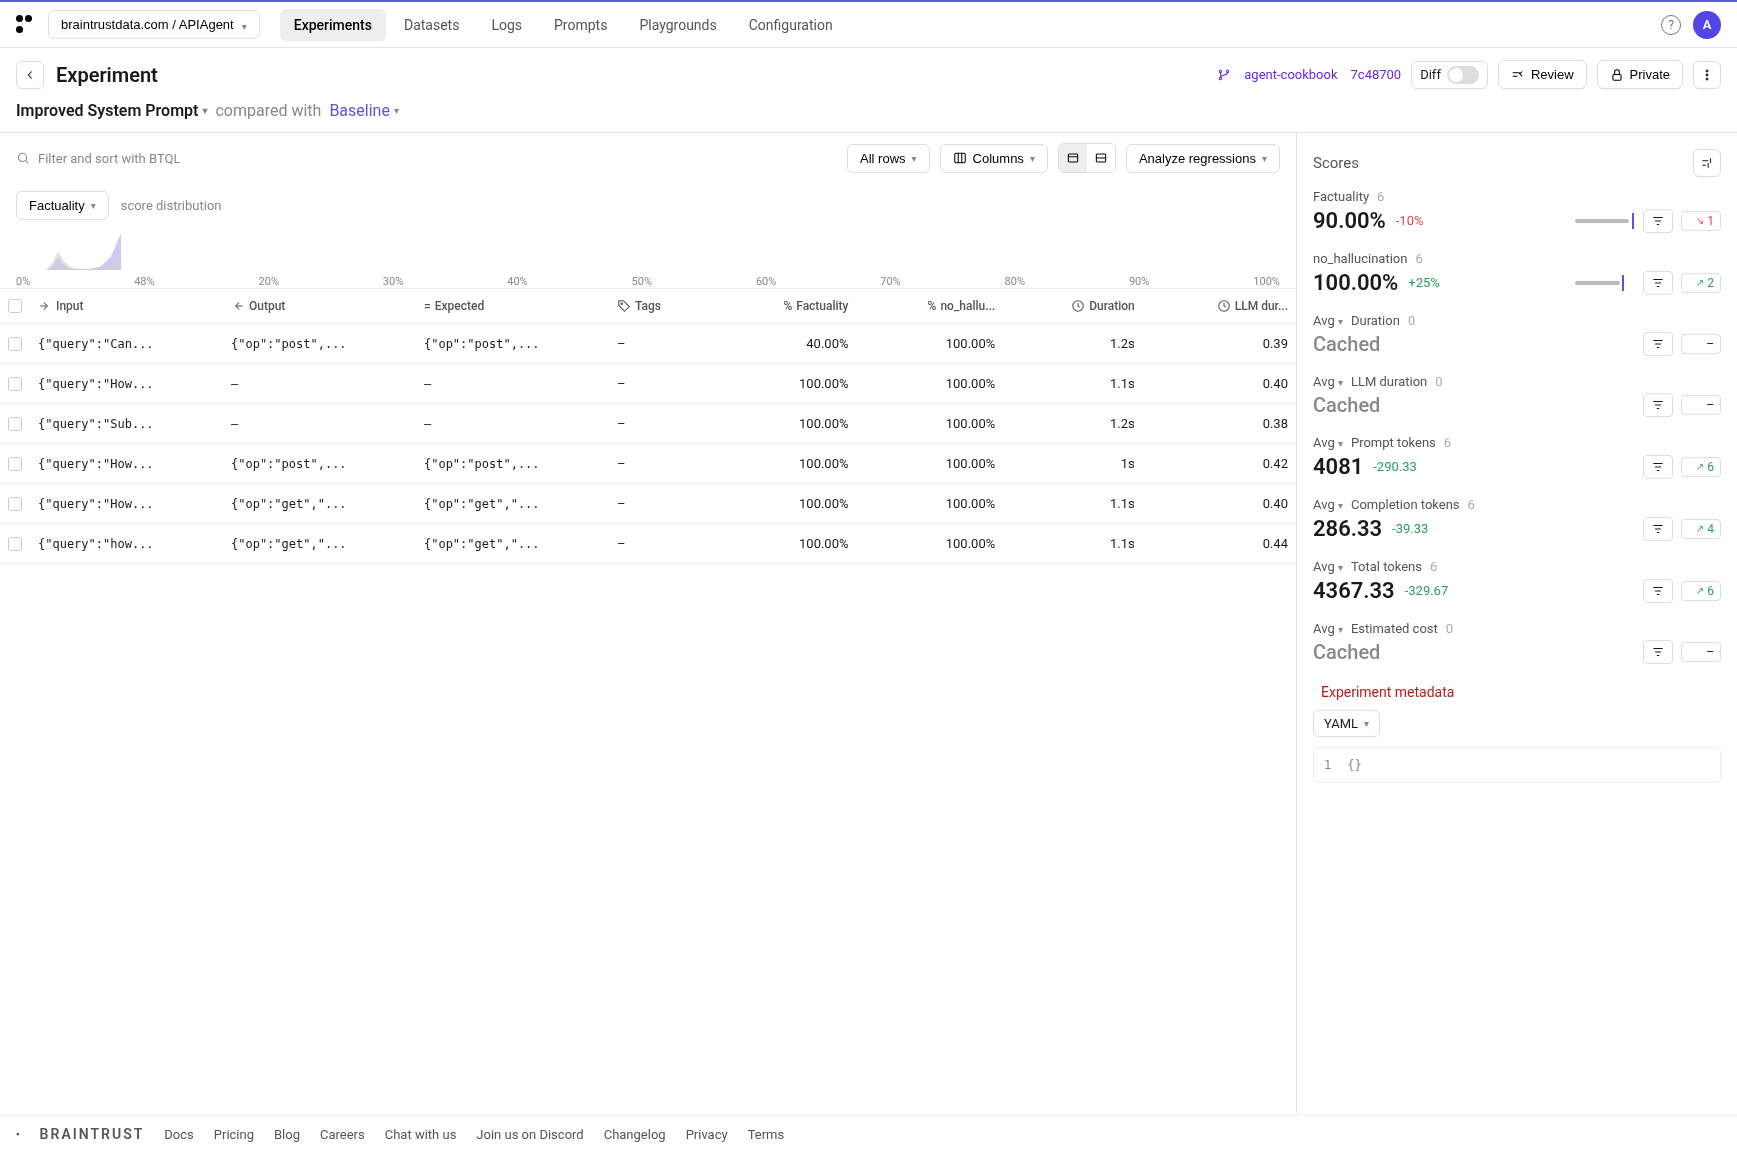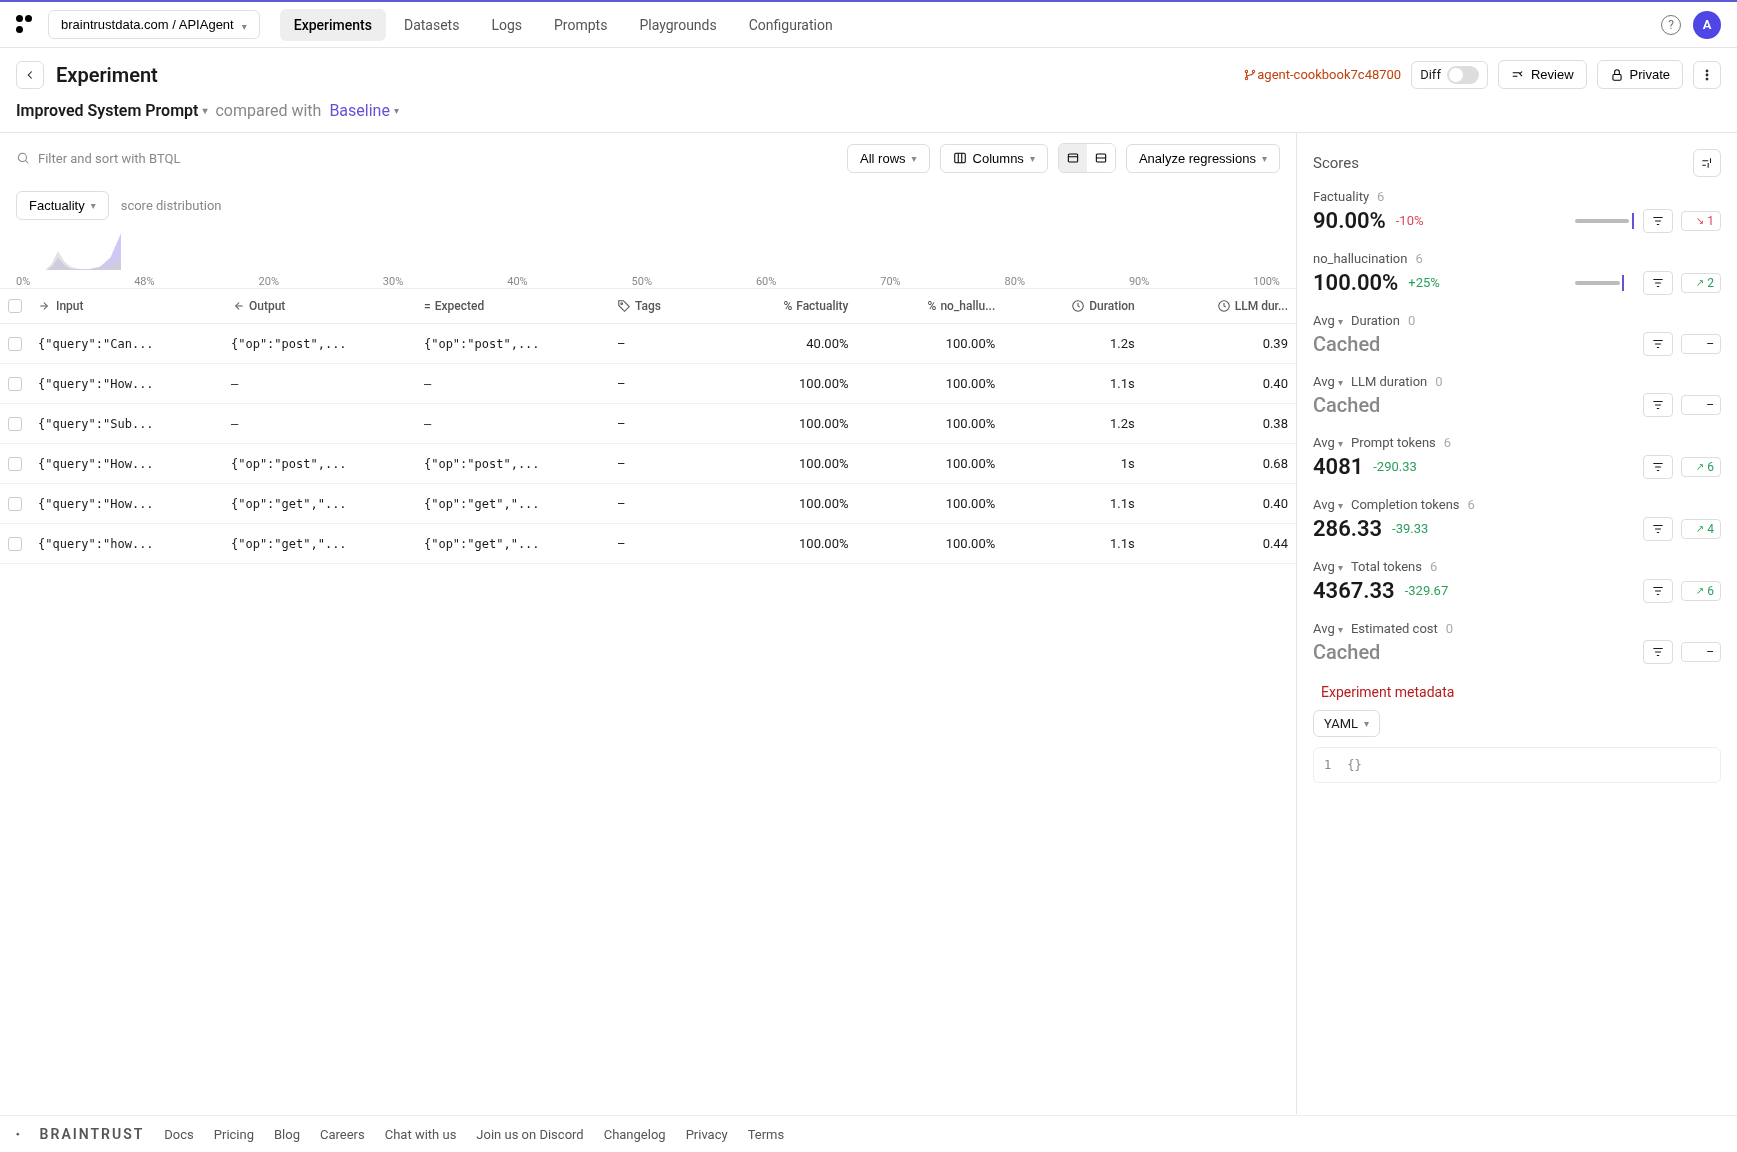--- a/index.html
+++ b/index.html
@@ -12,21 +12,21 @@
 .nav-tab { padding: 8px 14px; border-radius: 6px; cursor: pointer; color: #555; font-size: 14px; }
 .nav-tab.active { background: #eee; color: #000; font-weight: 500; }
 .topbar-right { margin-left: auto; display: flex; align-items: center; gap: 12px; }
 .avatar { width: 28px; height: 28px; border-radius: 50%; background: #4f46e5; color: #fff; display: flex; align-items: center; justify-content: center; font-weight: 600; font-size: 13px; }
 .help-icon { width: 20px; height: 20px; border: 1.5px solid #777; border-radius: 50%; display: flex; align-items: center; justify-content: center; font-size: 12px; color: #777; cursor: pointer; }
 
 .subheader { display: flex; align-items: center; padding: 12px 16px; gap: 12px; }
 .back-btn { width: 28px; height: 28px; border: 1px solid #ddd; border-radius: 6px; display: flex; align-items: center; justify-content: center; cursor: pointer; }
 .page-title { font-size: 20px; font-weight: 600; }
 .subheader-right { margin-left: auto; display: flex; align-items: center; gap: 10px; }
-.git-info { display: flex; align-items: center; gap: 0; color: #c2410c; font-size: 13px; }
+.git-info { display: flex; align-items: center; gap: 13px; color: #6d28d9; font-size: 13px; }
 .diff-toggle { display: flex; align-items: center; gap: 6px; border: 1px solid #ddd; padding: 4px 8px; border-radius: 6px; }
 .toggle-switch { width: 32px; height: 18px; background: #ddd; border-radius: 10px; position: relative; cursor: pointer; }
 .toggle-switch::after { content: ''; position: absolute; width: 14px; height: 14px; background: #fff; border-radius: 50%; top: 2px; left: 2px; }
 .btn { display: flex; align-items: center; gap: 6px; padding: 6px 12px; border: 1px solid #ddd; border-radius: 6px; background: #fff; cursor: pointer; font-size: 13px; }
 .icon-btn { width: 28px; height: 28px; border: 1px solid #ddd; border-radius: 6px; display: flex; align-items: center; justify-content: center; cursor: pointer; }
 
 .compare-row { display: flex; align-items: center; padding: 0 16px 12px; gap: 8px; font-size: 16px; }
 .exp-name { font-weight: 600; display: flex; align-items: center; gap: 4px; }
 .compare-text { color: #888; }
 .baseline-name { color: #6152d9; font-weight: 400; display: flex; align-items: center; gap: 4px; }
@@ -355,21 +355,21 @@
     <td>
                 <div class="checkbox"></div>
               </td>
     <td class="mono">{"query":"How...</td>
     <td class="mono">{"op":"post",...</td>
     <td class="mono">{"op":"post",...</td>
     <td>–</td>
     <td class="num">100.00%</td>
     <td class="num">100.00%</td>
     <td class="num">1s</td>
-    <td class="num">0.68</td>
+    <td class="num">0.42</td>
             </tr>
             <tr>
     <td>
                 <div class="checkbox"></div>
               </td>
     <td class="mono">{"query":"How...</td>
     <td class="mono">{"op":"get","...</td>
     <td class="mono">{"op":"get","...</td>
     <td>–</td>
     <td class="num">100.00%</td>

